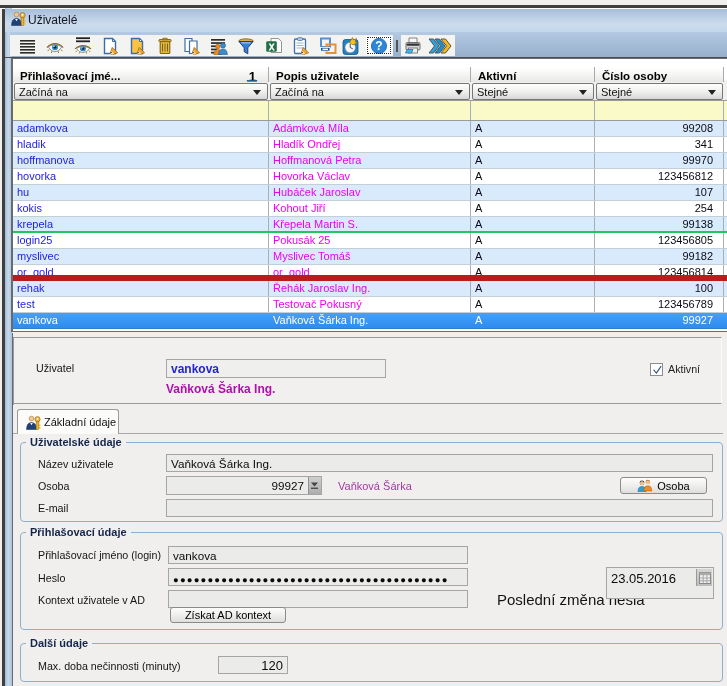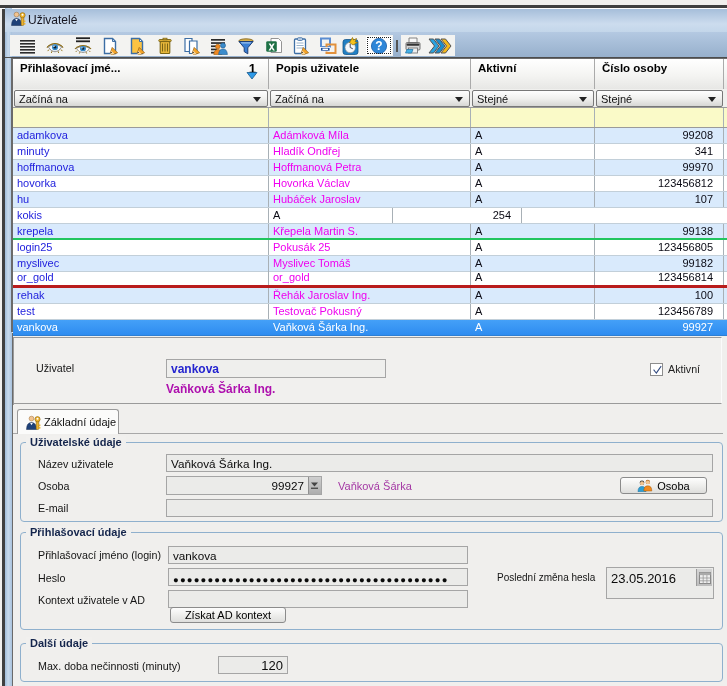--- a/index.html
+++ b/index.html
@@ -207,21 +207,21 @@
         <g stroke-width="1">
           <path d="M1 2 h4.5 l5.5 7 -5.5 7 h-4.5 l5.5 -7 z" fill="#2aa3e0" stroke="#555"></path>
           <path d="M7 2 h4.5 l5.5 7 -5.5 7 h-4.5 l5.5 -7 z" fill="#1b8ecf" stroke="#555"></path>
           <path d="M13 2 h4.5 l5.5 7 -5.5 7 h-4.5 l5.5 -7 z" fill="#f5b81c" stroke="#555"></path>
         </g>
       </svg>
     </div>
   <div class="abs" style="left:4.5px;top:56.5px;width:722.5px;height:1.5px;background:#4d4d4d"></div>
 
   <div class="abs" style="left:11px;top:58px;width:716px;height:274px;border-left:2px solid #6a6a6a;border-top:1.5px solid #6a6a6a;border-bottom:1px solid #6a6a6a;background:#fff">
-    <div style="display:flex;height:30px;">
+    <div style="display:flex;height:23px;align-items:flex-end;">
       <div class="hcell" style="width:256px">Přihlašovací jmé...
         <span style="position:absolute;right:12px;top:2px;font-size:13px;font-weight:bold">1</span>
         <svg width="12" height="8" viewBox="0 0 12 8" style="position:absolute;right:10px;top:13px">
             <path d="M1 0.5 h10 l-5 6.5z" fill="#2e9ae8" stroke="#1a5a8c" stroke-width="0.8"></path>
           </svg>
       </div>
       <div class="hcell" style="width:202px">Popis uživatele</div>
       <div class="hcell" style="width:124px">Aktivní</div>
       <div class="hcell" style="width:129px">Číslo osoby</div>
       <div class="hcell" style="flex:1"></div>
@@ -249,21 +249,21 @@
       <div class="ycell" style="flex:1;border-right:none"></div>
     </div>
 <div class="tr" style="background:#d9eafc;border-bottom:1px solid #c2cfd9;">
         <div class="td c1" style="color:#2222dd">adamkova</div>
         <div class="td c2" style="color:#ef00ef">Adámková Míla</div>
         <div class="td c3" style="color:#0a0a14">A</div>
         <div class="td c4" style="color:#0a0a14">99208</div>
         <div class="td c5"></div>
       </div>
 <div class="tr" style="background:#ffffff;border-bottom:1px solid #c2cfd9;">
-        <div class="td c1" style="color:#2222dd">minuty</div>
+        <div class="td c1" style="color:#2222dd">hladik</div>
         <div class="td c2" style="color:#ef00ef">Hladík Ondřej</div>
         <div class="td c3" style="color:#0a0a14">A</div>
         <div class="td c4" style="color:#0a0a14">341</div>
         <div class="td c5"></div>
       </div>
 <div class="tr" style="background:#d9eafc;border-bottom:1px solid #c2cfd9;">
         <div class="td c1" style="color:#2222dd">hoffmanova</div>
         <div class="td c2" style="color:#ef00ef">Hoffmanová Petra</div>
         <div class="td c3" style="color:#0a0a14">A</div>
         <div class="td c4" style="color:#0a0a14">99970</div>
@@ -278,20 +278,21 @@
       </div>
 <div class="tr" style="background:#d9eafc;border-bottom:1px solid #c2cfd9;">
         <div class="td c1" style="color:#2222dd">hu</div>
         <div class="td c2" style="color:#ef00ef">Hubáček Jaroslav</div>
         <div class="td c3" style="color:#0a0a14">A</div>
         <div class="td c4" style="color:#0a0a14">107</div>
         <div class="td c5"></div>
       </div>
 <div class="tr" style="background:#ffffff;border-bottom:1px solid #c2cfd9;">
         <div class="td c1" style="color:#2222dd">kokis</div>
+        <div class="td c2" style="color:#ef00ef">Kohout Jiří</div>
         <div class="td c3" style="color:#0a0a14">A</div>
         <div class="td c4" style="color:#0a0a14">254</div>
         <div class="td c5"></div>
       </div>
 <div class="tr" style="background:#d9eafc;border-bottom:2px solid #22c55e;">
         <div class="td c1" style="color:#2222dd">krepela</div>
         <div class="td c2" style="color:#ef00ef">Křepela Martin S.</div>
         <div class="td c3" style="color:#0a0a14">A</div>
         <div class="td c4" style="color:#0a0a14">99138</div>
         <div class="td c5"></div>
@@ -303,21 +304,21 @@
         <div class="td c4" style="color:#0a0a14">123456805</div>
         <div class="td c5"></div>
       </div>
 <div class="tr" style="background:#d9eafc;border-bottom:1px solid #c2cfd9;">
         <div class="td c1" style="color:#2222dd">myslivec</div>
         <div class="td c2" style="color:#ef00ef">Myslivec Tomáš</div>
         <div class="td c3" style="color:#0a0a14">A</div>
         <div class="td c4" style="color:#0a0a14">99182</div>
         <div class="td c5"></div>
       </div>
-<div class="tr" style="background:#ffffff;border-bottom:3px solid #b91c1c;align-items:flex-end;">
+<div class="tr" style="background:#ffffff;border-bottom:6px solid #b91c1c;">
         <div class="td c1" style="color:#2222dd">or_gold</div>
         <div class="td c2" style="color:#ef00ef">or_gold</div>
         <div class="td c3" style="color:#0a0a14">A</div>
         <div class="td c4" style="color:#0a0a14">123456814</div>
         <div class="td c5"></div>
       </div>
 <div class="tr" style="background:#d9eafc;border-bottom:1px solid #c2cfd9;">
         <div class="td c1" style="color:#2222dd">rehak</div>
         <div class="td c2" style="color:#ef00ef">Řehák Jaroslav Ing.</div>
         <div class="td c3" style="color:#0a0a14">A</div>
@@ -396,21 +397,21 @@
     </div>
   <div class="lbl" style="left:38px;top:502px">E-mail</div>
   <div class="fld" style="left:166px;top:499px;width:547px;height:18px"></div>
 
   <div class="grp" style="left:20px;top:532px;width:703px;height:98px"></div>
   <div class="gtitle" style="left:26px;top:526px">Přihlašovací údaje</div>
   <div class="lbl" style="left:38px;top:549px">Přihlašovací jméno (login)</div>
   <div class="fld" style="left:168px;top:546px;width:300px;height:18px">vankova</div>
   <div class="lbl" style="left:38px;top:572px">Heslo</div>
   <div class="fld" style="left:168px;top:568px;width:300px;height:18px;font-size:9.5px;letter-spacing:1.15px;padding-top:4.5px;overflow:hidden">●●●●●●●●●●●●●●●●●●●●●●●●●●●●●●●●●●●●●●●●</div>
-  <div class="lbl" style="left:497px;top:572px;font-size:10px">Poslední změna hesla</div>
+  <div class="lbl" style="left:497px;top:591px;font-size:15px">Poslední změna hesla</div>
   <div class="fld" style="left:606px;top:567px;width:108px;height:32px;padding-top:2.5px;font-size:13px">23.05.2016<div style="position:absolute;right:1px;top:1px;width:16px;height:17px;background:linear-gradient(#d6d6d6,#bcbcbc);border-left:1px solid #9a9a9a;">
         <svg width="12" height="12" viewBox="0 0 12 12" style="position:absolute;left:2px;top:2.5px">
           <rect x="0.5" y="0.5" width="11" height="11" fill="#eee" stroke="#888"></rect>
           <rect x="0.5" y="0.5" width="11" height="2.6" fill="#aaa"></rect>
           <g stroke="#999" stroke-width="0.8">
             <line x1="4.2" y1="3" x2="4.2" y2="11.5"></line>
             <line x1="7.9" y1="3" x2="7.9" y2="11.5"></line>
             <line x1="0.5" y1="6" x2="11.5" y2="6"></line>
             <line x1="0.5" y1="8.8" x2="11.5" y2="8.8"></line>
           </g>

